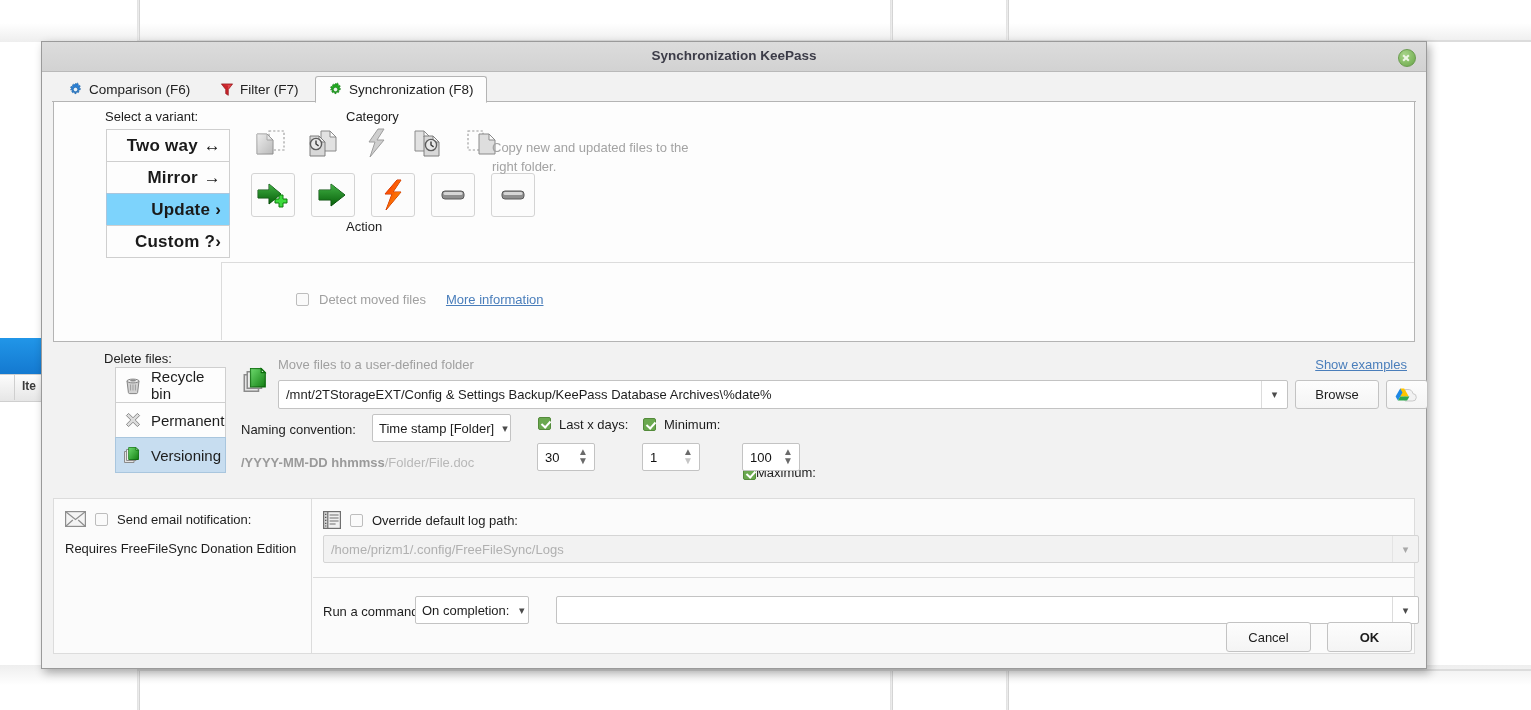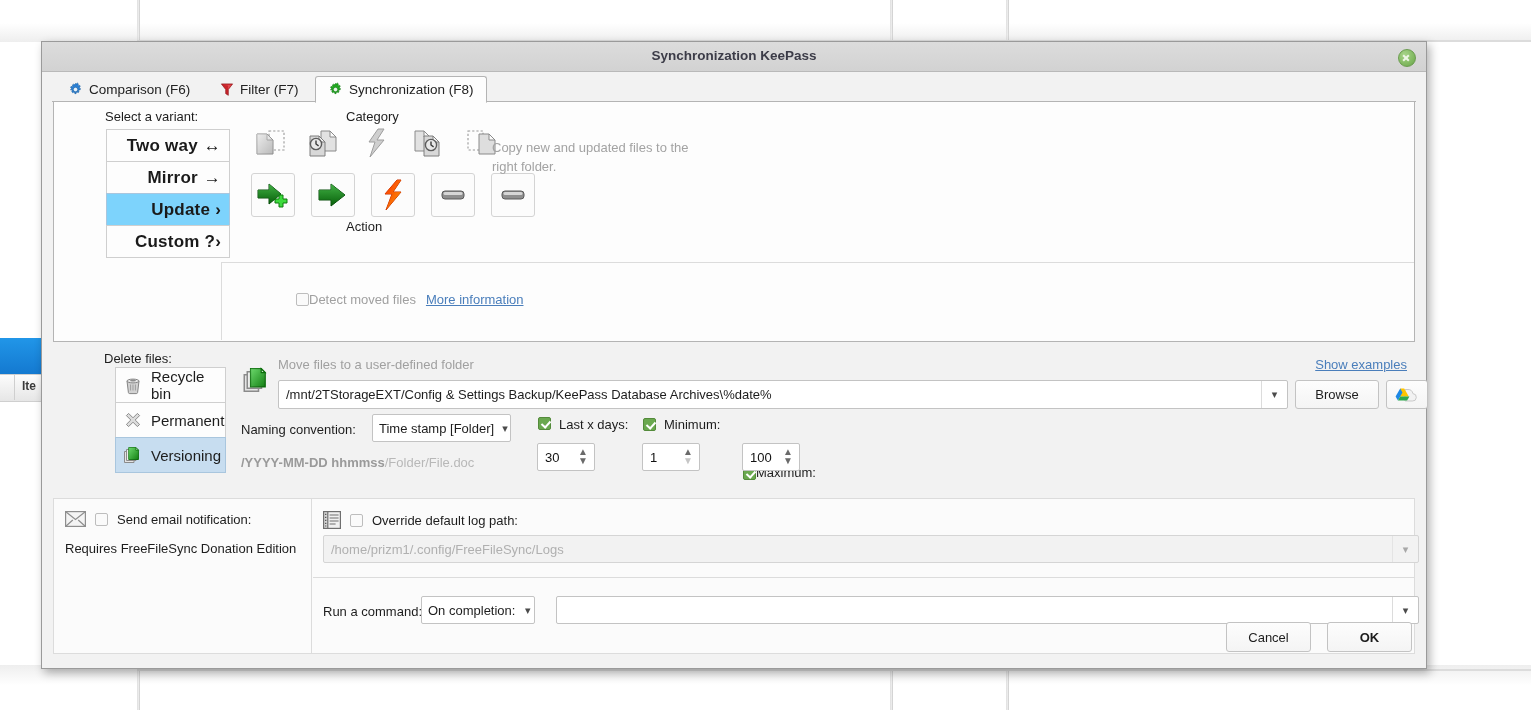--- a/index.html
+++ b/index.html
@@ -360,21 +360,21 @@
             <rect x="2.5" y="4" width="19" height="3" rx="1.5" fill="#d6d6d6"></rect>
           </svg>
         </span>
       </div>
     </div>
     <div class="cap lbl" style="left:292px;top:117px;">Action</div>
 
     <div class="desc">Copy new and updated files to the right folder.</div>
 
     <div class="moved-bar">
-      <div style="position:absolute;left:56px;top:29px;display:flex;align-items:center;gap:0;padding-left:18px;">
+      <div style="position:absolute;left:56px;top:29px;display:flex;align-items:center;gap:10px;padding-left:18px;">
         <span class="cbx"></span>
         <span class="lbl-muted">Detect moved files</span>
         <span class="link" style="margin-left:10px;">More information</span>
       </div>
     </div>
   </div>
 
   <div class="ver-wrap">
     <div class="del-label">Delete files:</div>
 
@@ -531,21 +531,21 @@
         <span class="lbl">Override default log path:</span>
       </div>
       <div class="inp disabled" style="position:absolute;left:10px;top:36px;width:1096px;height:28px;padding:0;">
         <div style="flex:1;padding:0 7px;overflow:hidden;white-space:nowrap;">/home/prizm1/.config/FreeFileSync/Logs</div>
         <div class="combo-arrow" style="border-left-color:#e4e4e4;color:#a8a8a8;">▾</div>
       </div>
 
       <div class="hsep" style="top:78px;"></div>
 
       <div class="lbl" style="position:absolute;left:10px;top:105px;">Run a command:</div>
-      <div class="inp" style="position:absolute;left:108px;top:97px;width:114px;height:28px;padding:0;">
+      <div class="inp" style="position:absolute;left:102px;top:97px;width:114px;height:28px;padding:0;">
         <div style="flex:1;padding:0 6px;white-space:nowrap;">On completion:</div>
         <div class="combo-arrow" style="width:20px;border-left:none;">▾</div>
       </div>
       <div class="inp" style="position:absolute;left:243px;top:97px;width:863px;height:28px;padding:0;">
         <div style="flex:1;padding:0 7px;overflow:hidden;white-space:nowrap;"></div>
         <div class="combo-arrow">▾</div>
       </div>
     </div>
   </div>
 

